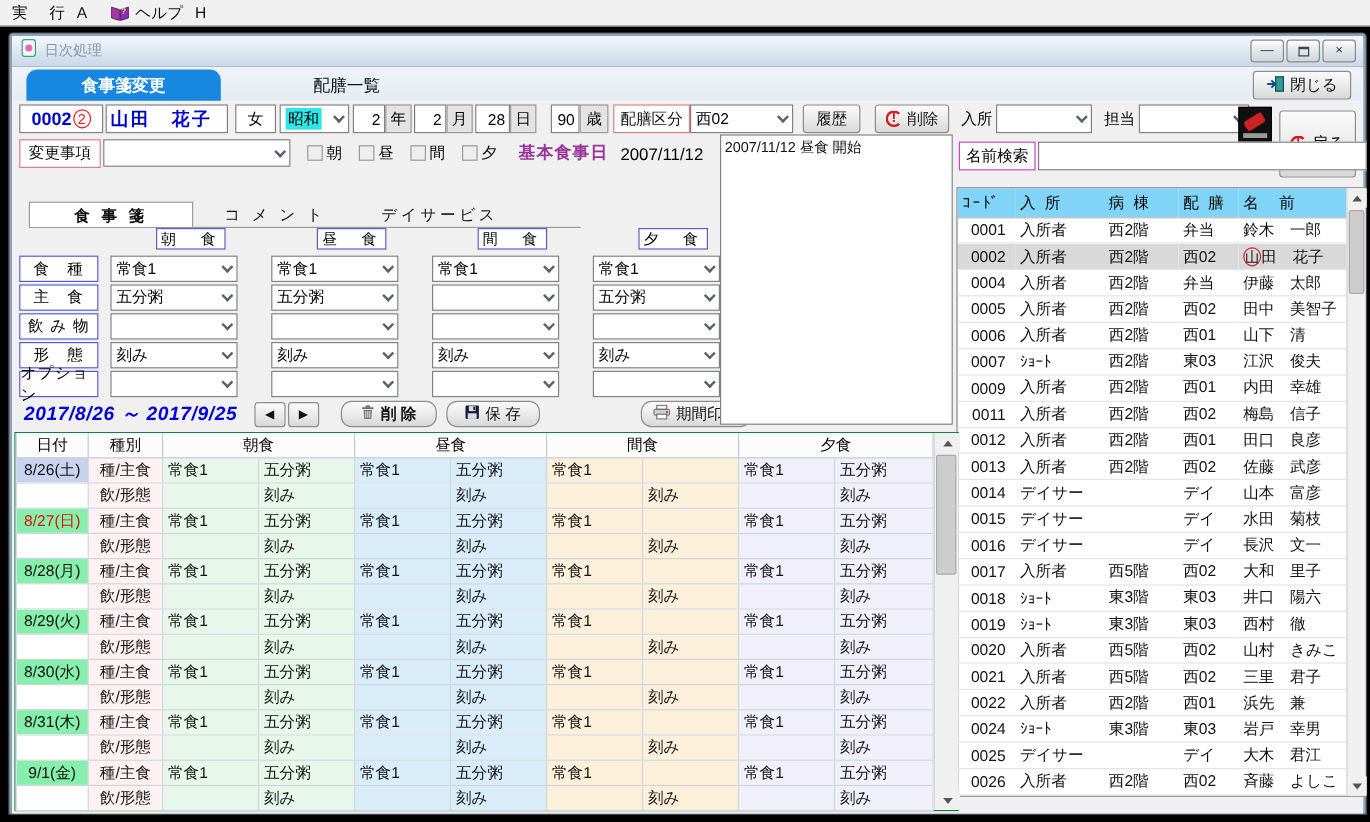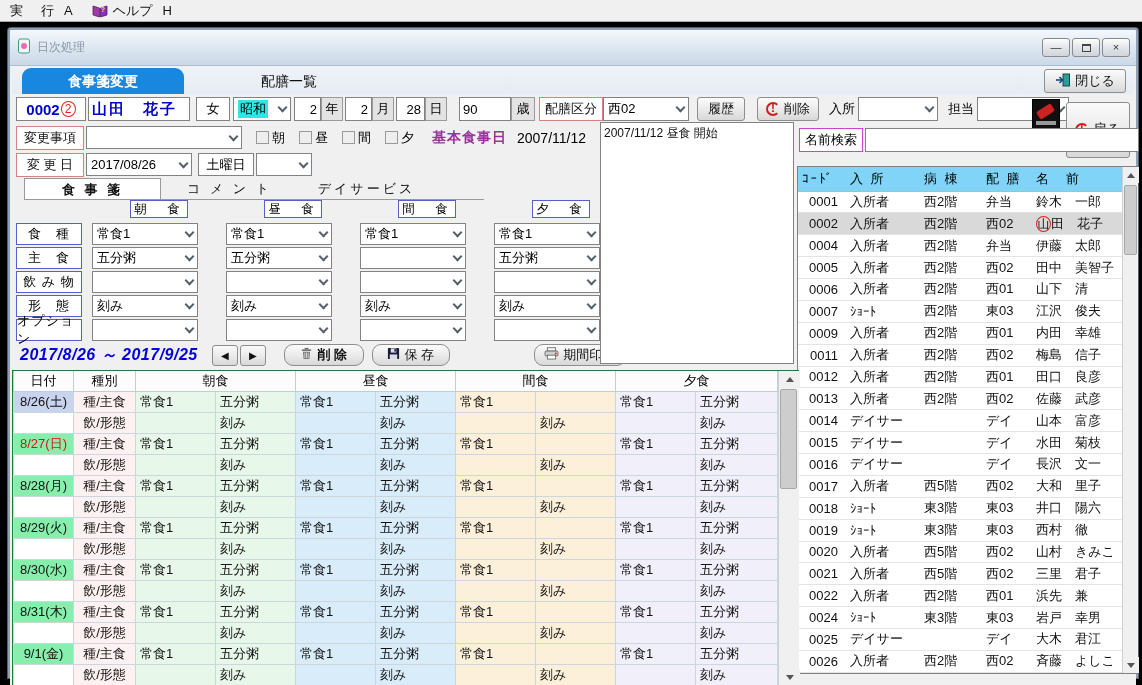--- a/index.html
+++ b/index.html
@@ -3,21 +3,21 @@
 <meta charset="utf-8">
 <style>
   * { margin:0; padding:0; box-sizing:border-box; }
   html,body { width:1142px; height:685px; background:#000; font-family:"Liberation Sans","DejaVu Sans",sans-serif; overflow:hidden; }
   .menubar { position:absolute; left:0; top:0; width:1142px; height:22px; background:#f0f0f0; border-bottom:1px solid #a9a9a9; display:flex; align-items:center; padding-left:10px; font-size:13px; color:#111; }
   .menubar .mi { margin-right:18px; cursor:default; }
   .menubar .mi.key { margin-left:-8px; }
   .book-ic { width:18px; height:16px; margin-right:4px; display:inline-block; }
 
   .window { position:absolute; left:8px; top:28px; width:1130px; height:650px; background:#f0f0f0; border:2px solid #8ea0b4; border-radius:3px 3px 0 0; box-shadow:0 0 0 1px #55606e; }
-  .titlebar { height:36px; background:linear-gradient(#f4f8fc,#d9e4f0 60%,#cbd8e8); border-bottom:1px solid #aebccc; display:flex; align-items:center; padding:0 6px; border-radius:2px 2px 0 0; }
+  .titlebar { height:26px; background:linear-gradient(#f4f8fc,#d9e4f0 60%,#cbd8e8); border-bottom:1px solid #aebccc; display:flex; align-items:center; padding:0 6px; border-radius:2px 2px 0 0; }
   .titlebar .wtitle { font-size:12px; color:#8b97a6; margin-left:5px; flex:1; }
   .wctl { display:flex; gap:2px; }
   .wbtn { width:28px; height:19px; background:linear-gradient(#fdfdfd,#e2e6ea 50%,#cfd5db); border:1px solid #8a8a8a; border-radius:3px; font-size:11px; color:#333; display:flex; align-items:center; justify-content:center; line-height:1; }
   .wbtn .maxbox { width:9px; height:8px; border:1px solid #444; border-top-width:2px; display:inline-block; }
 
   .winbody { position:relative; height:622px; background:#f0f0f0; }
 
   
   .tabrow { position:absolute; top:0; left:2px; right:2px; height:28px; background:linear-gradient(#eef3f8,#e6ecf3); }
   .mtab { position:absolute; top:2px; height:26px; width:162px; text-align:center; font-size:14px; line-height:26px; color:#111; }
@@ -190,21 +190,21 @@
         </div>
       <div class="glab" style="width:22px;">
           <span>月</span>
         </div>
       <div class="fbox" style="width:29px; margin-left:2px; justify-content:flex-end;">
           <span>28</span>
         </div>
       <div class="glab" style="width:22px;">
           <span>日</span>
         </div>
-      <div class="fbox" style="width:52px; margin-left:12px; ">
+      <div class="fbox" style="width:24px; margin-left:12px; justify-content:flex-end;">
           <span>90</span>
         </div>
       <div class="glab" style="width:24px;">
           <span>歳</span>
         </div>
       <div class="rlab" style="width:64px; margin-left:4px;">
           <span>配膳区分</span>
         </div>
       <div class="dd" style="width:86px;">
           <span>西02</span>
@@ -249,36 +249,20 @@
       <span class="cb"></span>
         <span class="cbl">昼</span>
       <span class="cb"></span>
         <span class="cbl">間</span>
       <span class="cb"></span>
         <span class="cbl">夕</span>
       <span class="purple" style="margin-left:4px;">基本食事日</span>
       <span style="font-size:14px; margin-left:10px;">2007/11/12</span>
     </div>
 
-    <div class="chrow2">
-      <div class="rlab" style="width:68px;">
-          <span>変 更 日</span>
-        </div>
-      <div class="dd" style="width:106px; margin-left:2px; height:23px;">
-          <span>2017/08/26</span>
-          <i></i>
-        </div>
-      <div class="fbox" style="width:56px; margin-left:6px; height:23px; justify-content:center;">
-          <span>土曜日</span>
-        </div>
-      <div class="dd" style="width:56px; margin-left:2px; height:23px;">
-          <span></span>
-          <i></i>
-        </div>
-    </div>
 
     <div class="subtabs">
       <div class="stab active">食 事 箋</div>
       <div class="stab">コ メ ン ト</div>
       <div class="stab">デイサービス</div>
     </div>
 
     <div class="mealgrid">
       <div class="mf-head" id="mf-head">
           <div class="sp"></div>

